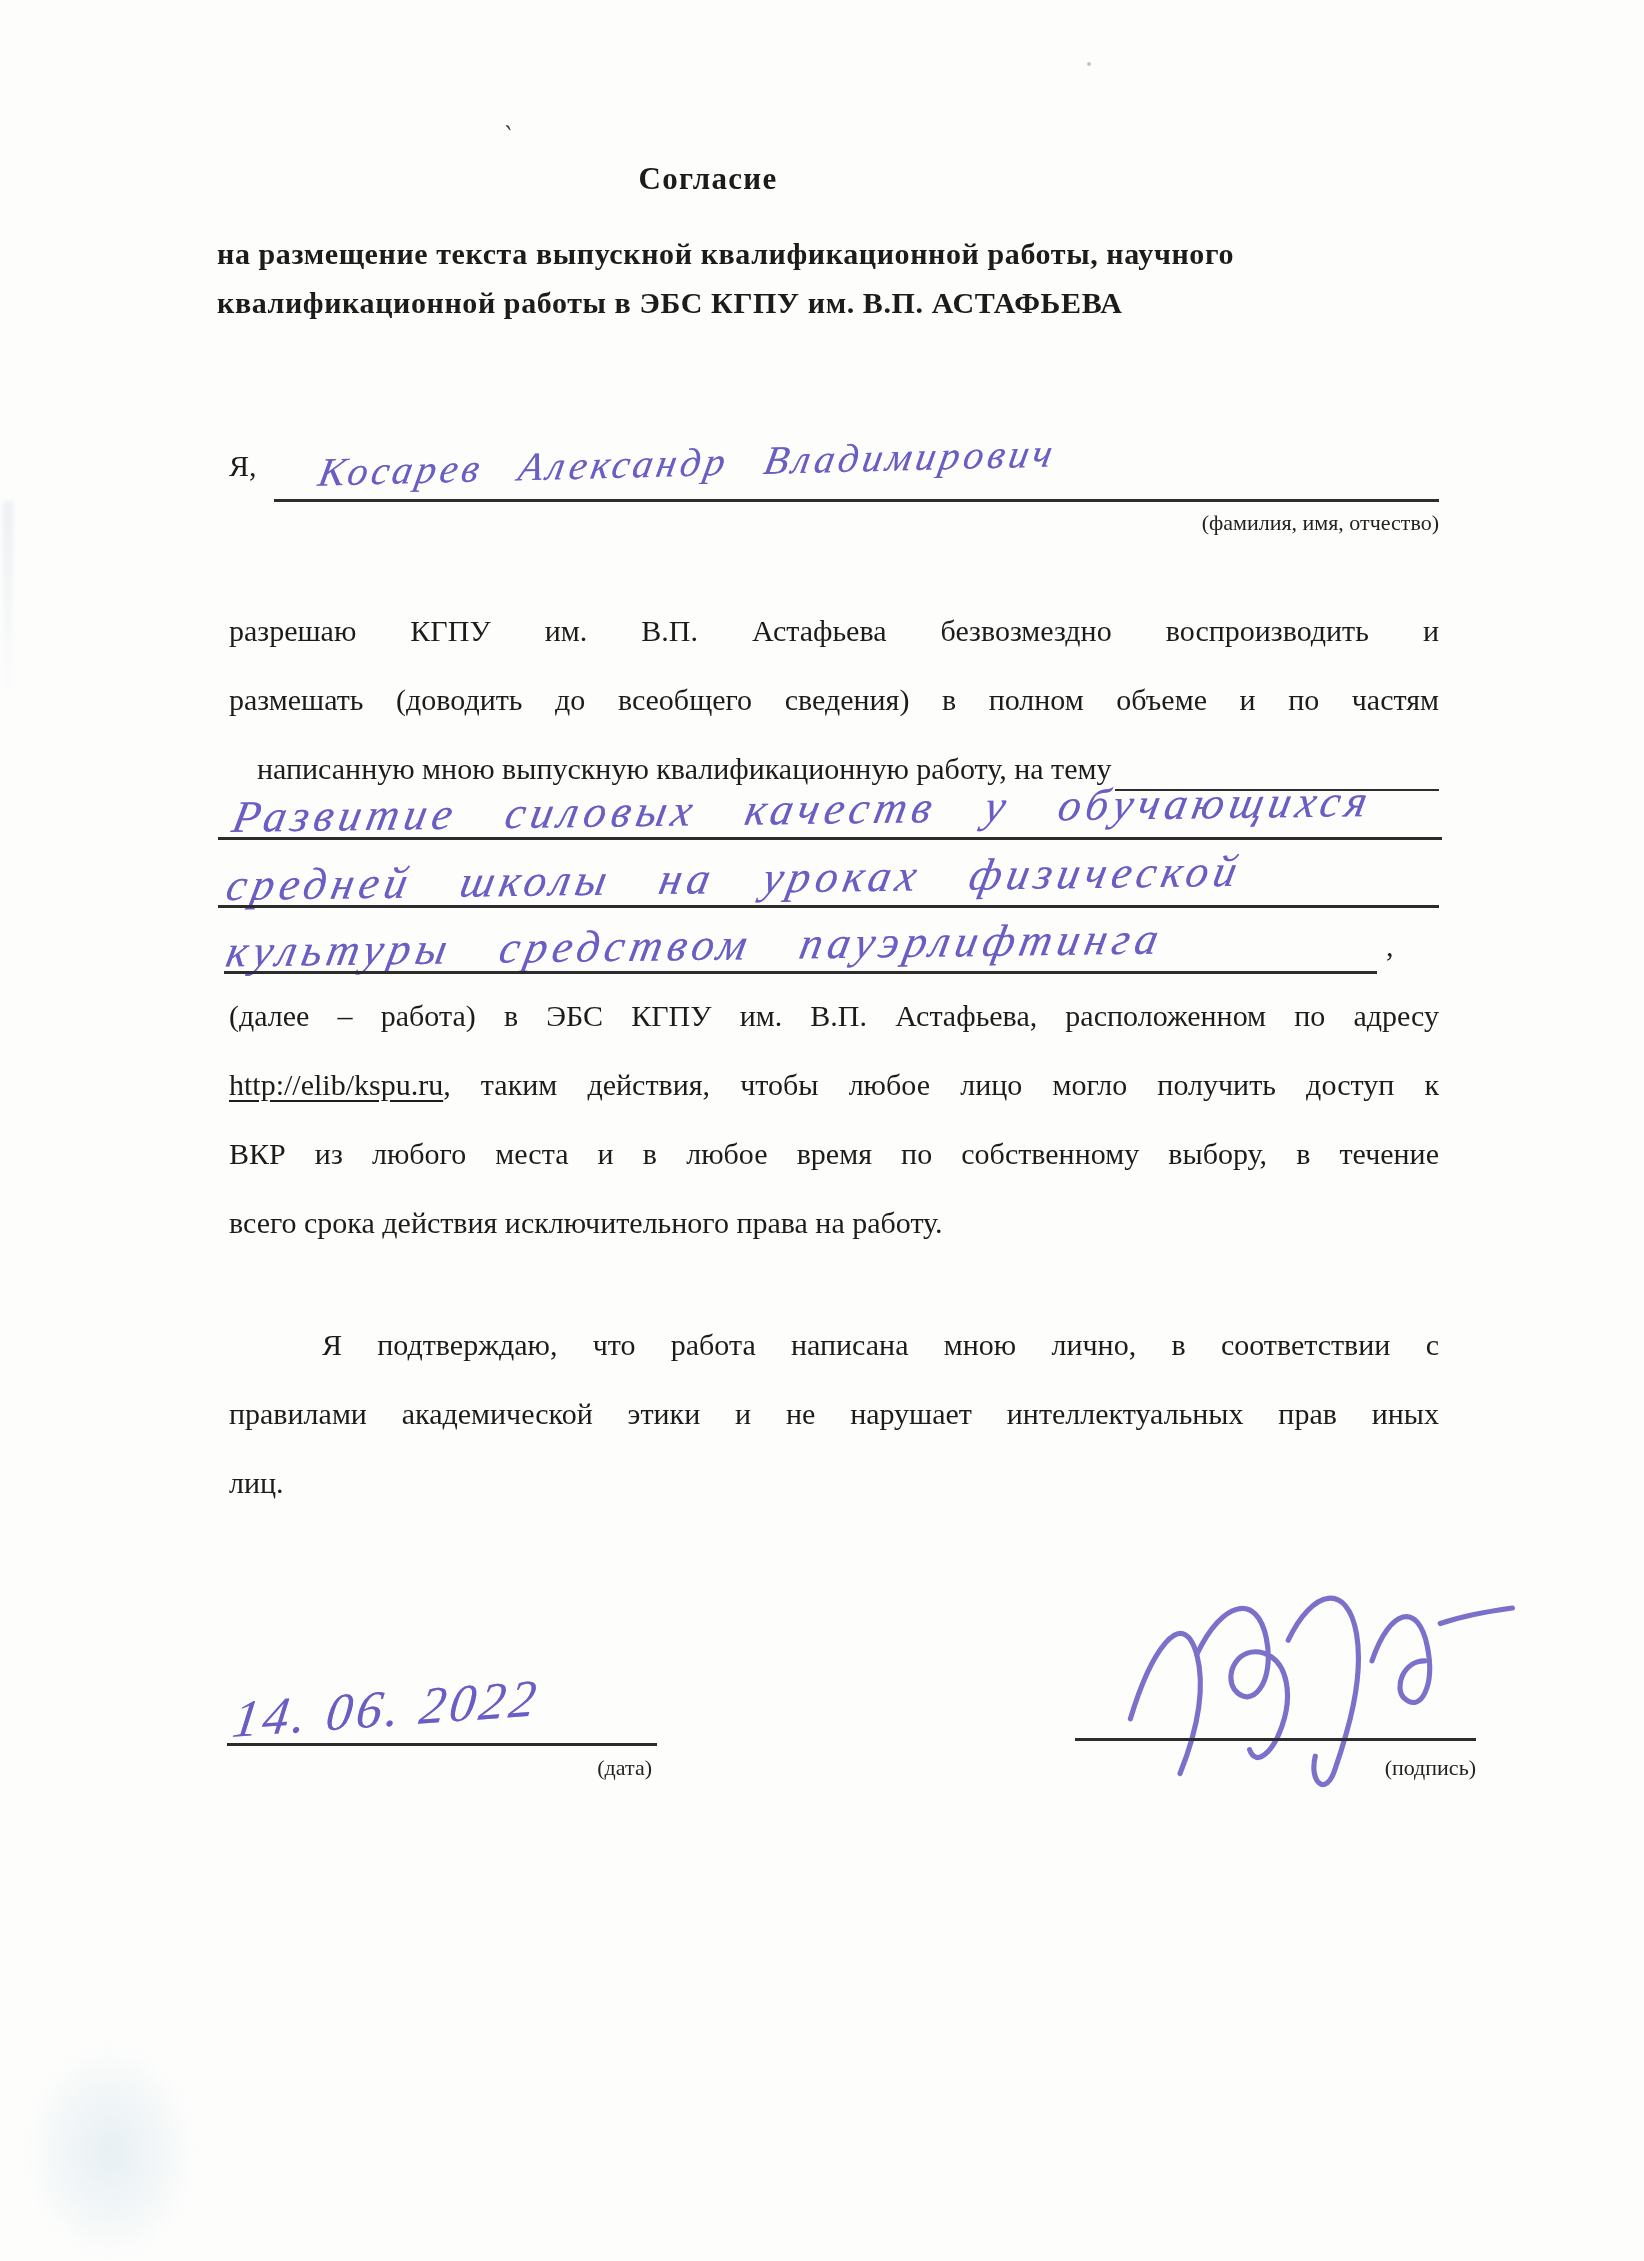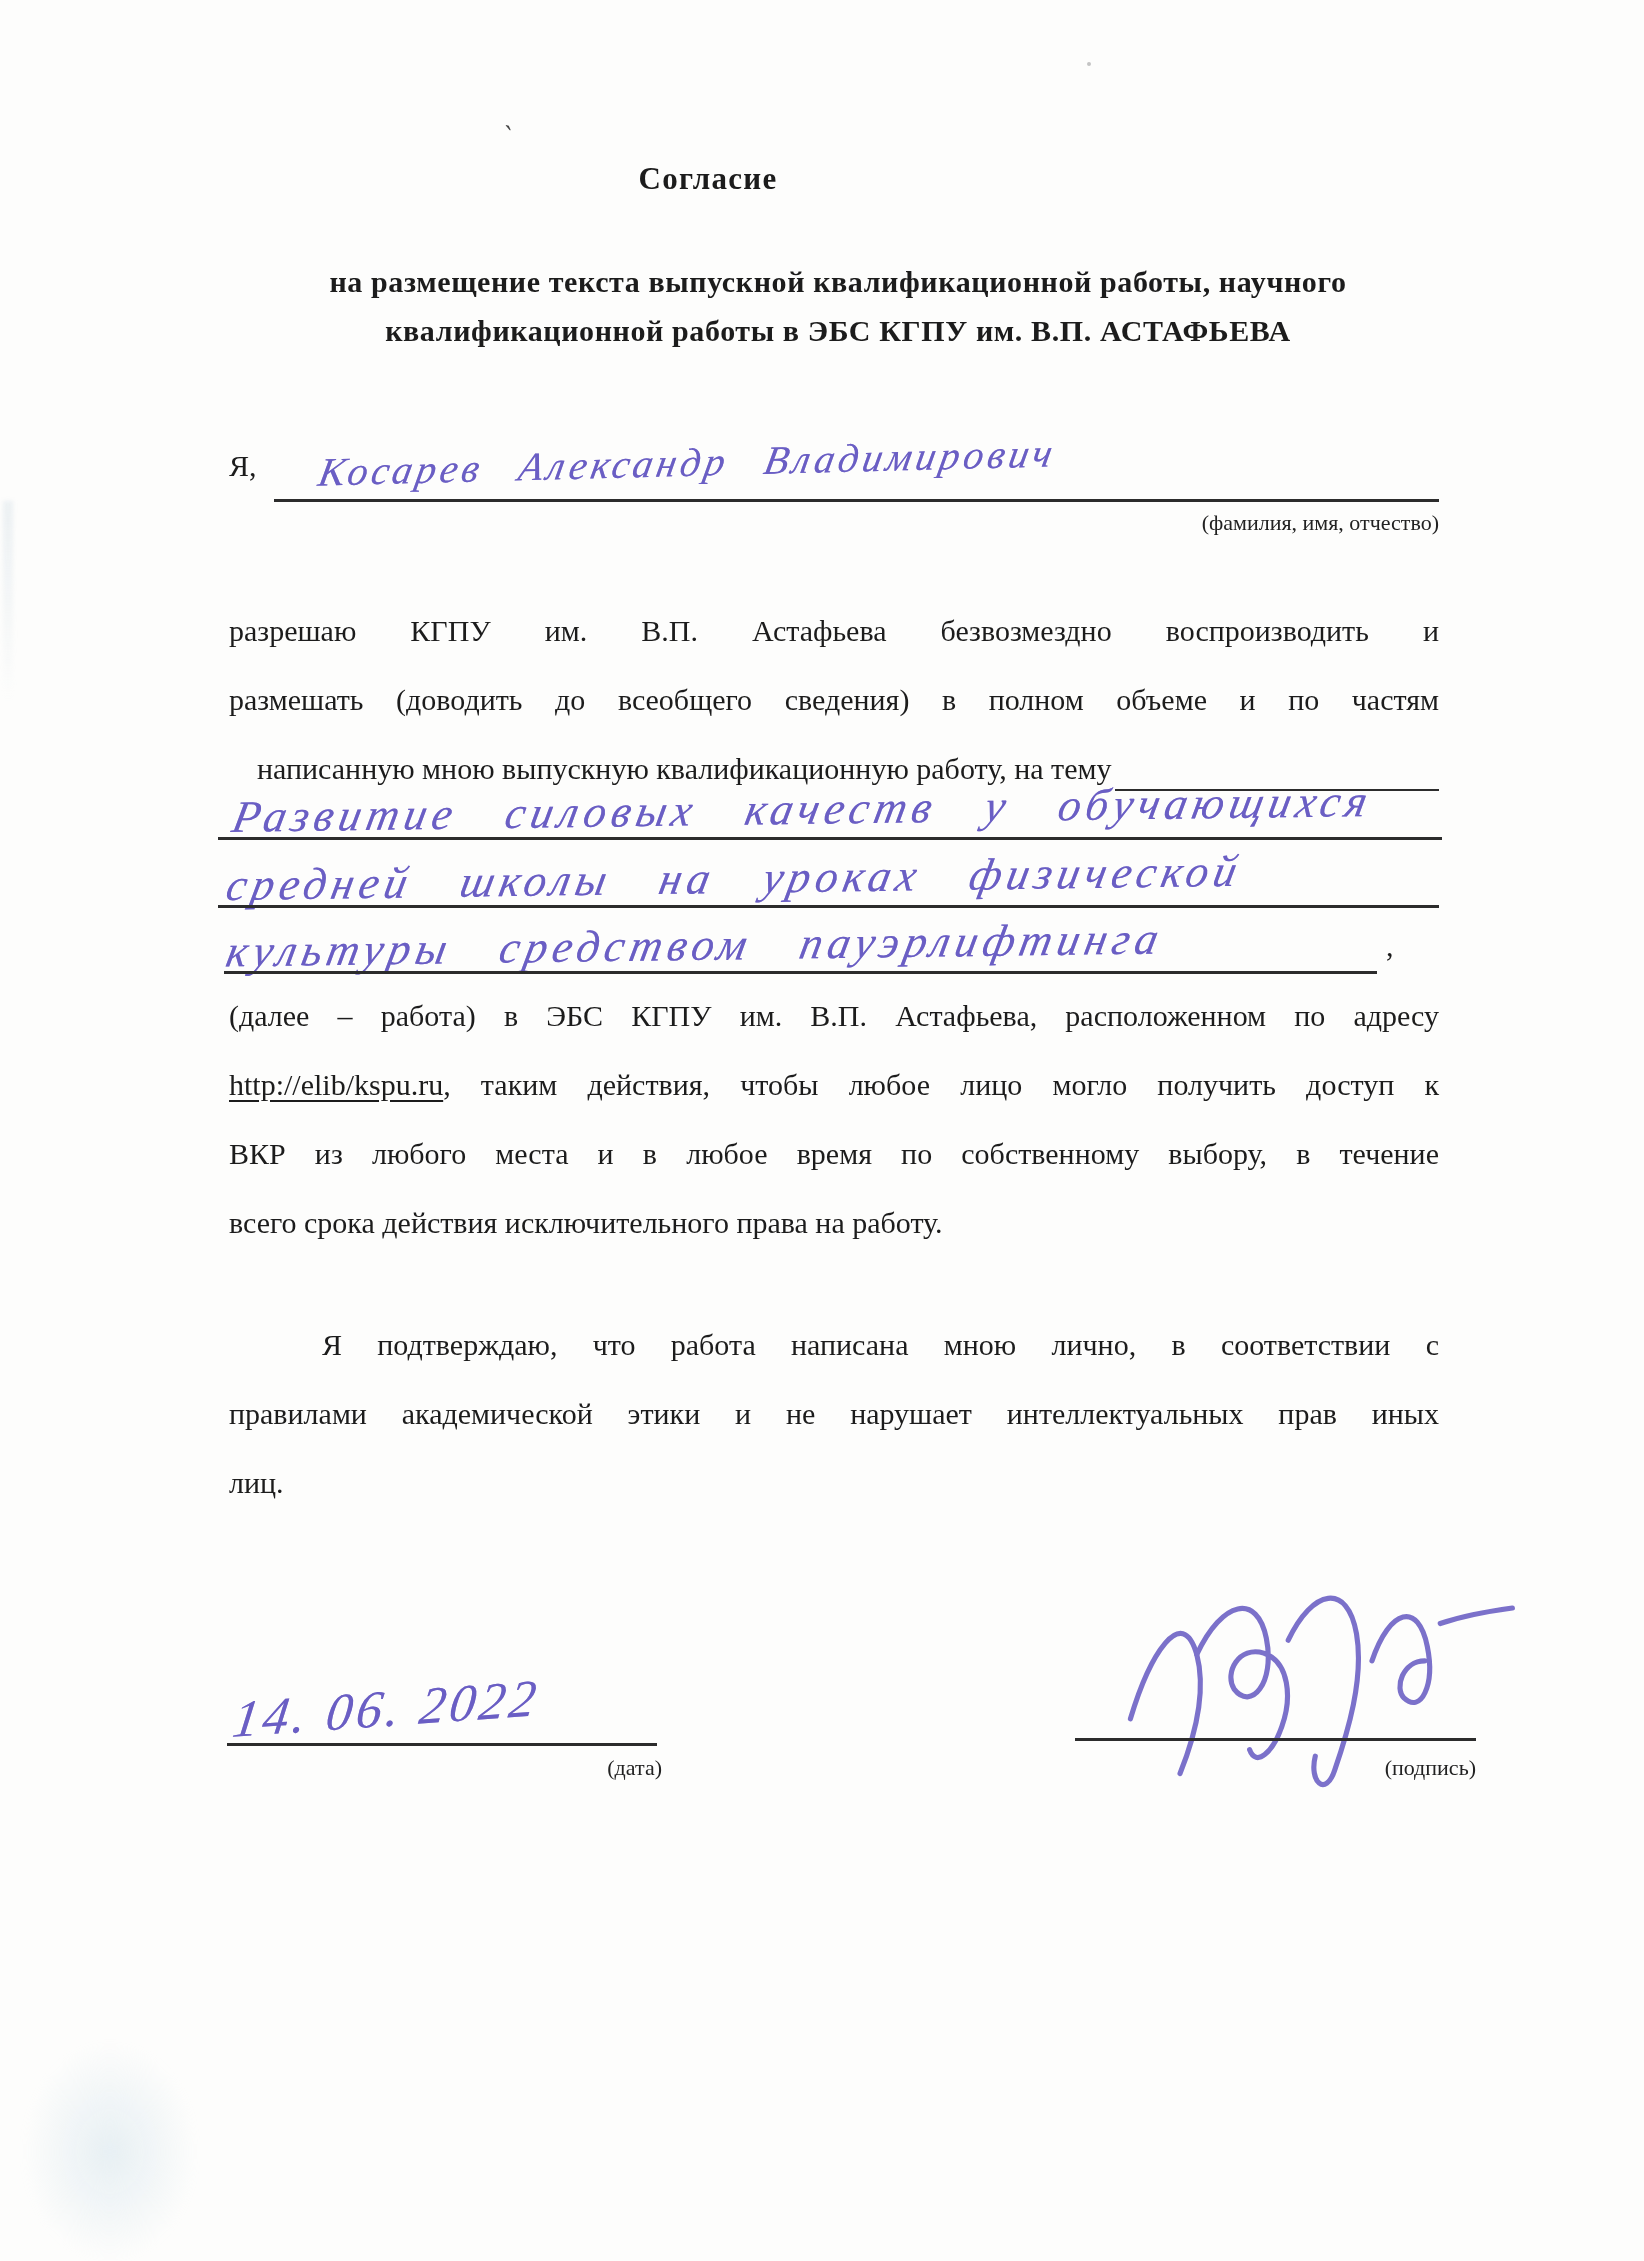--- a/index.html
+++ b/index.html
@@ -11,22 +11,22 @@
     overflow:hidden;
     font-family:"Liberation Serif", serif;
     color:#1c1c1c;
   }
   .abs{position:absolute;}
   .title{
     left:0;top:161px;width:1416px;
     text-align:center;font-weight:700;font-size:31px;letter-spacing:1.3px;
   }
   .heading{
-    left:233px;top:229px;width:1210px;
-    text-align:center;font-weight:700;font-size:30px;line-height:49px;letter-spacing:0.6px;margin-top:28px;
+    left:217px;top:229px;width:1210px;
+    text-align:left;font-weight:700;font-size:30px;line-height:49px;letter-spacing:0.6px;
   }
   .body-line{
     font-size:30px;line-height:69px;white-space:nowrap;
   }
   .jline{
     text-align:justify;text-align-last:justify;white-space:normal;
     word-spacing:2.6px;
   }
   .para{left:229px;width:1210px;}
   .rule{background:#2c2c2c;height:2.6px;}
@@ -119,21 +119,21 @@
   </div>
 
   <div class="abs para" style="top:1310px;">
     <div class="body-line jline" style="text-indent:93px;">Я подтверждаю, что работа написана мною лично, в соответствии с</div>
     <div class="body-line jline">правилами академической этики и не нарушает интеллектуальных прав иных</div>
     <div class="body-line">лиц.</div>
   </div>
 
   <div class="abs hand hand-date" style="left:233px;top:1683px;">14. 06. 2022</div>
   <div class="abs rule" style="left:227px;top:1743px;width:430px;"></div>
-  <div class="abs caption" style="left:232px;top:1755px;width:430px;">(дата)</div>
+  <div class="abs caption" style="left:222px;top:1755px;width:430px;">(дата)</div>
 
   <svg class="abs sig" style="left:1095px;top:1564px;" width="438" height="213" viewBox="0 0 680 330">
     <g fill="none" stroke="#6a5ec4" stroke-width="8" stroke-linecap="round" opacity="0.88">
       <path d="M55 240 C 85 140, 135 60, 158 140 C 175 205, 148 285, 132 325"></path>
       <path d="M158 140 C 198 55, 252 45, 266 115 C 280 185, 242 228, 216 194 C 200 168, 224 126, 262 138 C 302 152, 306 208, 290 252 C 276 292, 250 316, 240 288"></path>
       <path d="M300 118 C 338 38, 392 28, 406 108 C 418 178, 392 262, 372 320 C 358 362, 332 338, 342 298"></path>
       <path d="M430 150 C 458 68, 502 58, 516 128 C 528 188, 506 232, 480 208 C 464 192, 478 150, 512 150"></path>
       <path d="M536 92 C 572 80, 618 72, 648 68"></path>
     </g>
   </svg>

